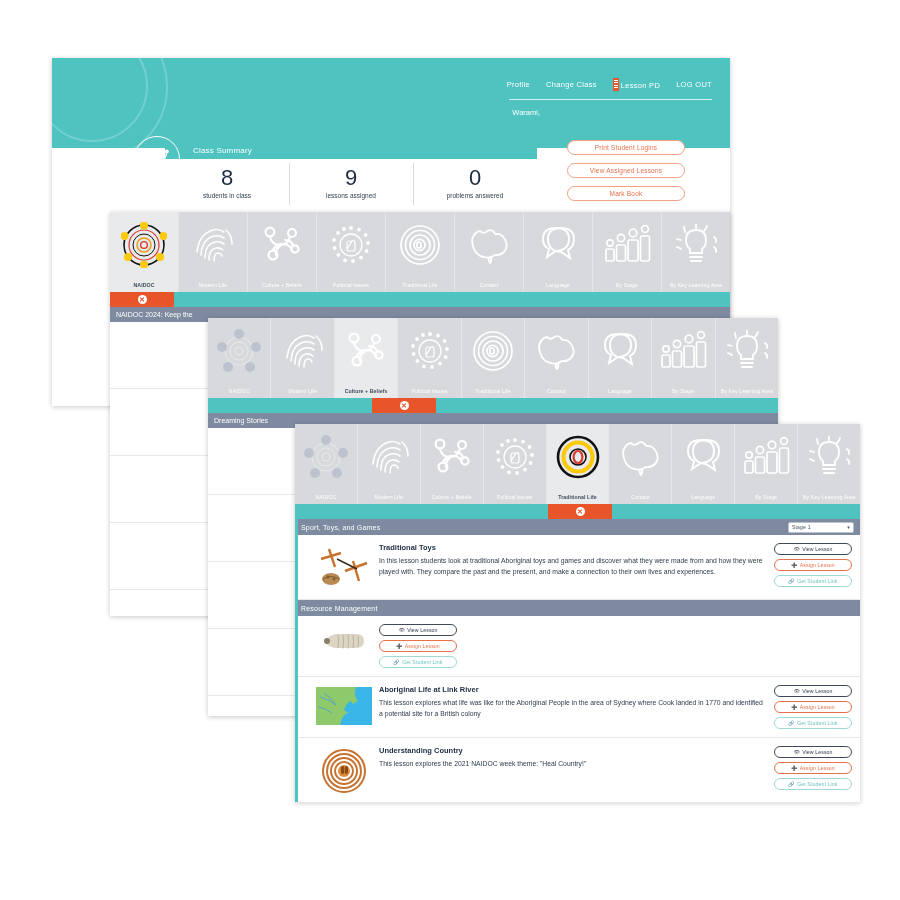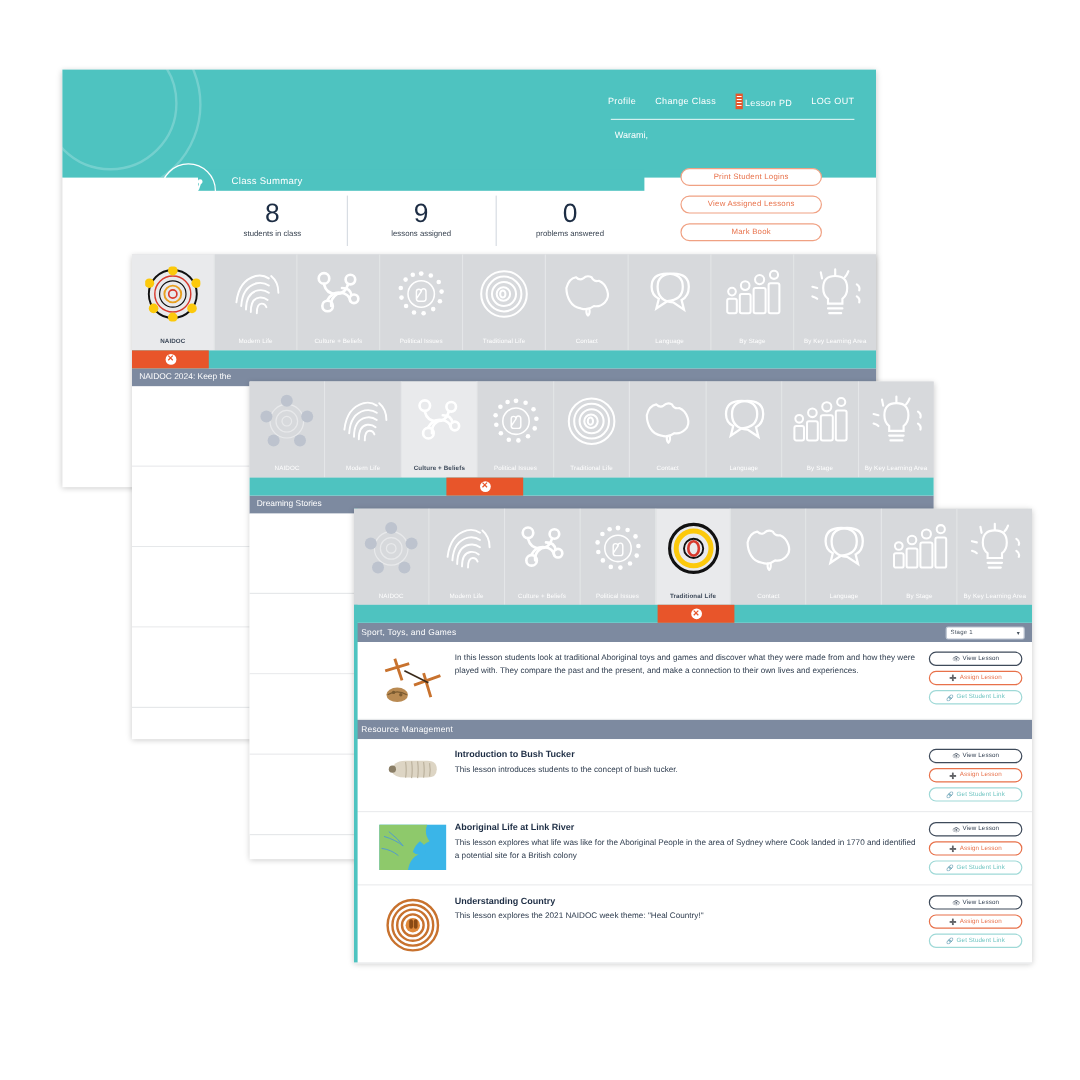--- a/index.html
+++ b/index.html
@@ -782,20 +782,21 @@
           <path d="M6 14 l20 -6 M14 4 l6 18" stroke="#c8722e" stroke-width="2.4" fill="none"></path>
           <path d="M30 26 l22 -8 M38 16 l6 20" stroke="#c8722e" stroke-width="2.4" fill="none"></path>
           <path d="M22 14 l20 10" stroke="#3a2a1a" stroke-width="1.4" fill="none"></path>
           <ellipse cx="16" cy="34" rx="9" ry="6" fill="#b98a52"></ellipse>
           <path d="M8 34 q8 -5 16 0" stroke="#7a5a30" stroke-width="1" fill="none"></path>
           <circle cx="13" cy="32" r="1.4" fill="#7a5a30"></circle>
             <circle cx="19" cy="34" r="1.4" fill="#7a5a30"></circle>
         </svg>
       </div>
       <div class="lesson-body">
+        <div class="lesson-title">Traditional Toys</div>
         <div class="lesson-desc">In this lesson students look at traditional Aboriginal toys and games and discover what they were made from and how they were played with. They compare the past and the present, and make a connection to their own lives and experiences.</div>
       </div>
       <div class="lesson-actions">
         <div class="act-btn act-view">
             <span>👁</span>
             <span>View Lesson</span>
           </div>
         <div class="act-btn act-assign">
             <span>➕</span>
             <span>Assign Lesson</span>
@@ -818,24 +819,20 @@
           <g stroke="#b8ae99" stroke-width=".9" fill="none">
             <path d="M20 9 q1 7 0 13"></path>
               <path d="M25 8.5 q1 7 0 14"></path>
               <path d="M30 8.5 q1 7 0 14"></path>
               <path d="M35 9 q1 7 0 13"></path>
               <path d="M40 10 q1 6 0 11"></path>
           </g>
           <circle cx="9" cy="15" r="3" fill="#8a7e66"></circle>
         </svg>
       </div>
-      <div class="lesson-body">
-        <div class="lesson-title">Introduction to Bush Tucker</div>
-        <div class="lesson-desc">This lesson introduces students to the concept of bush tucker.</div>
-      </div>
       <div class="lesson-actions">
         <div class="act-btn act-view">
             <span>👁</span>
             <span>View Lesson</span>
           </div>
         <div class="act-btn act-assign">
             <span>➕</span>
             <span>Assign Lesson</span>
           </div>
         <div class="act-btn act-link">

